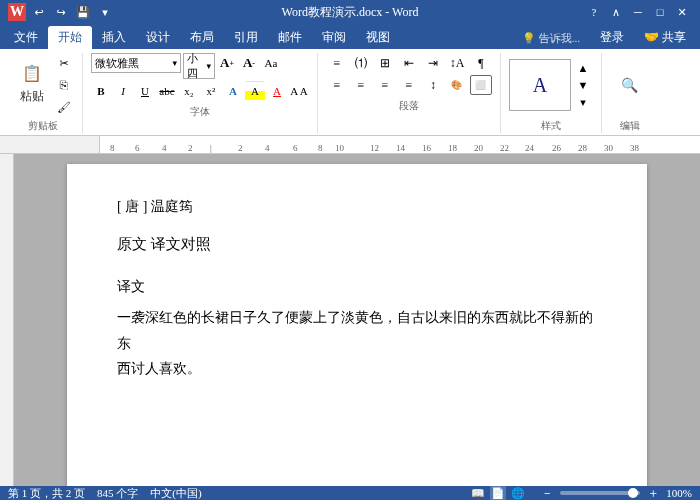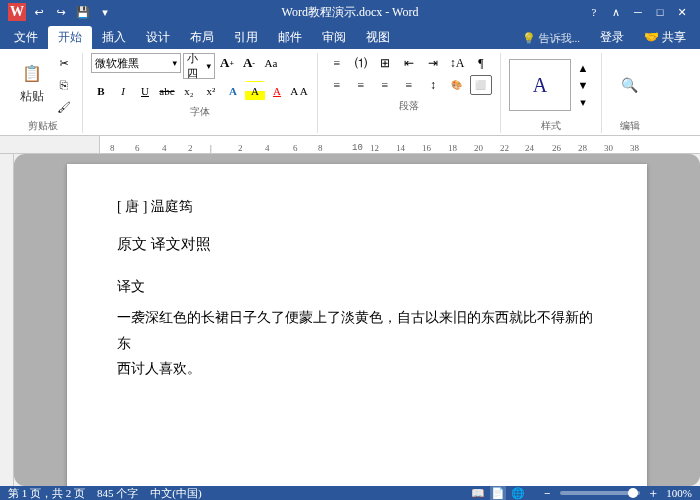--- a/index.html
+++ b/index.html
@@ -234,21 +234,20 @@
     
     #doc-area {
       flex: 1;
       background: #b0b0b0;
       overflow-y: scroll;
       overflow-x: hidden;
       display: flex;
       flex-direction: column;
       align-items: center;
       padding: 10px 0;
-      border-radius: 11px;
     }
     #doc-area::-webkit-scrollbar { width: 12px; }
     #doc-area::-webkit-scrollbar-track { background: #f0f0f0; }
     #doc-area::-webkit-scrollbar-thumb { background: #c0c0c0; border: 1px solid #a0a0a0; }
 
     
     #page {
       background: white;
       width: 580px;
       min-height: 400px;
@@ -499,21 +498,21 @@
 
     <span class="ruler-mark" style="left:10px;">8</span>
     <span class="ruler-mark" style="left:35px;">6</span>
     <span class="ruler-mark" style="left:62px;">4</span>
     <span class="ruler-mark" style="left:88px;">2</span>
     <span class="ruler-mark" style="left:110px;">|</span>
     <span class="ruler-mark" style="left:138px;">2</span>
     <span class="ruler-mark" style="left:165px;">4</span>
     <span class="ruler-mark" style="left:193px;">6</span>
     <span class="ruler-mark" style="left:218px;">8</span>
-    <span class="ruler-mark" style="left:252px;font-family:Liberation Mono, monospace;">10</span>
+    <span class="ruler-mark" style="left:235px;">10</span>
     <span class="ruler-mark" style="left:270px;">12</span>
     <span class="ruler-mark" style="left:296px;">14</span>
     <span class="ruler-mark" style="left:322px;">16</span>
     <span class="ruler-mark" style="left:348px;">18</span>
     <span class="ruler-mark" style="left:374px;">20</span>
     <span class="ruler-mark" style="left:400px;">22</span>
     <span class="ruler-mark" style="left:425px;">24</span>
     <span class="ruler-mark" style="left:452px;">26</span>
     <span class="ruler-mark" style="left:478px;">28</span>
     <span class="ruler-mark" style="left:504px;">30</span>

